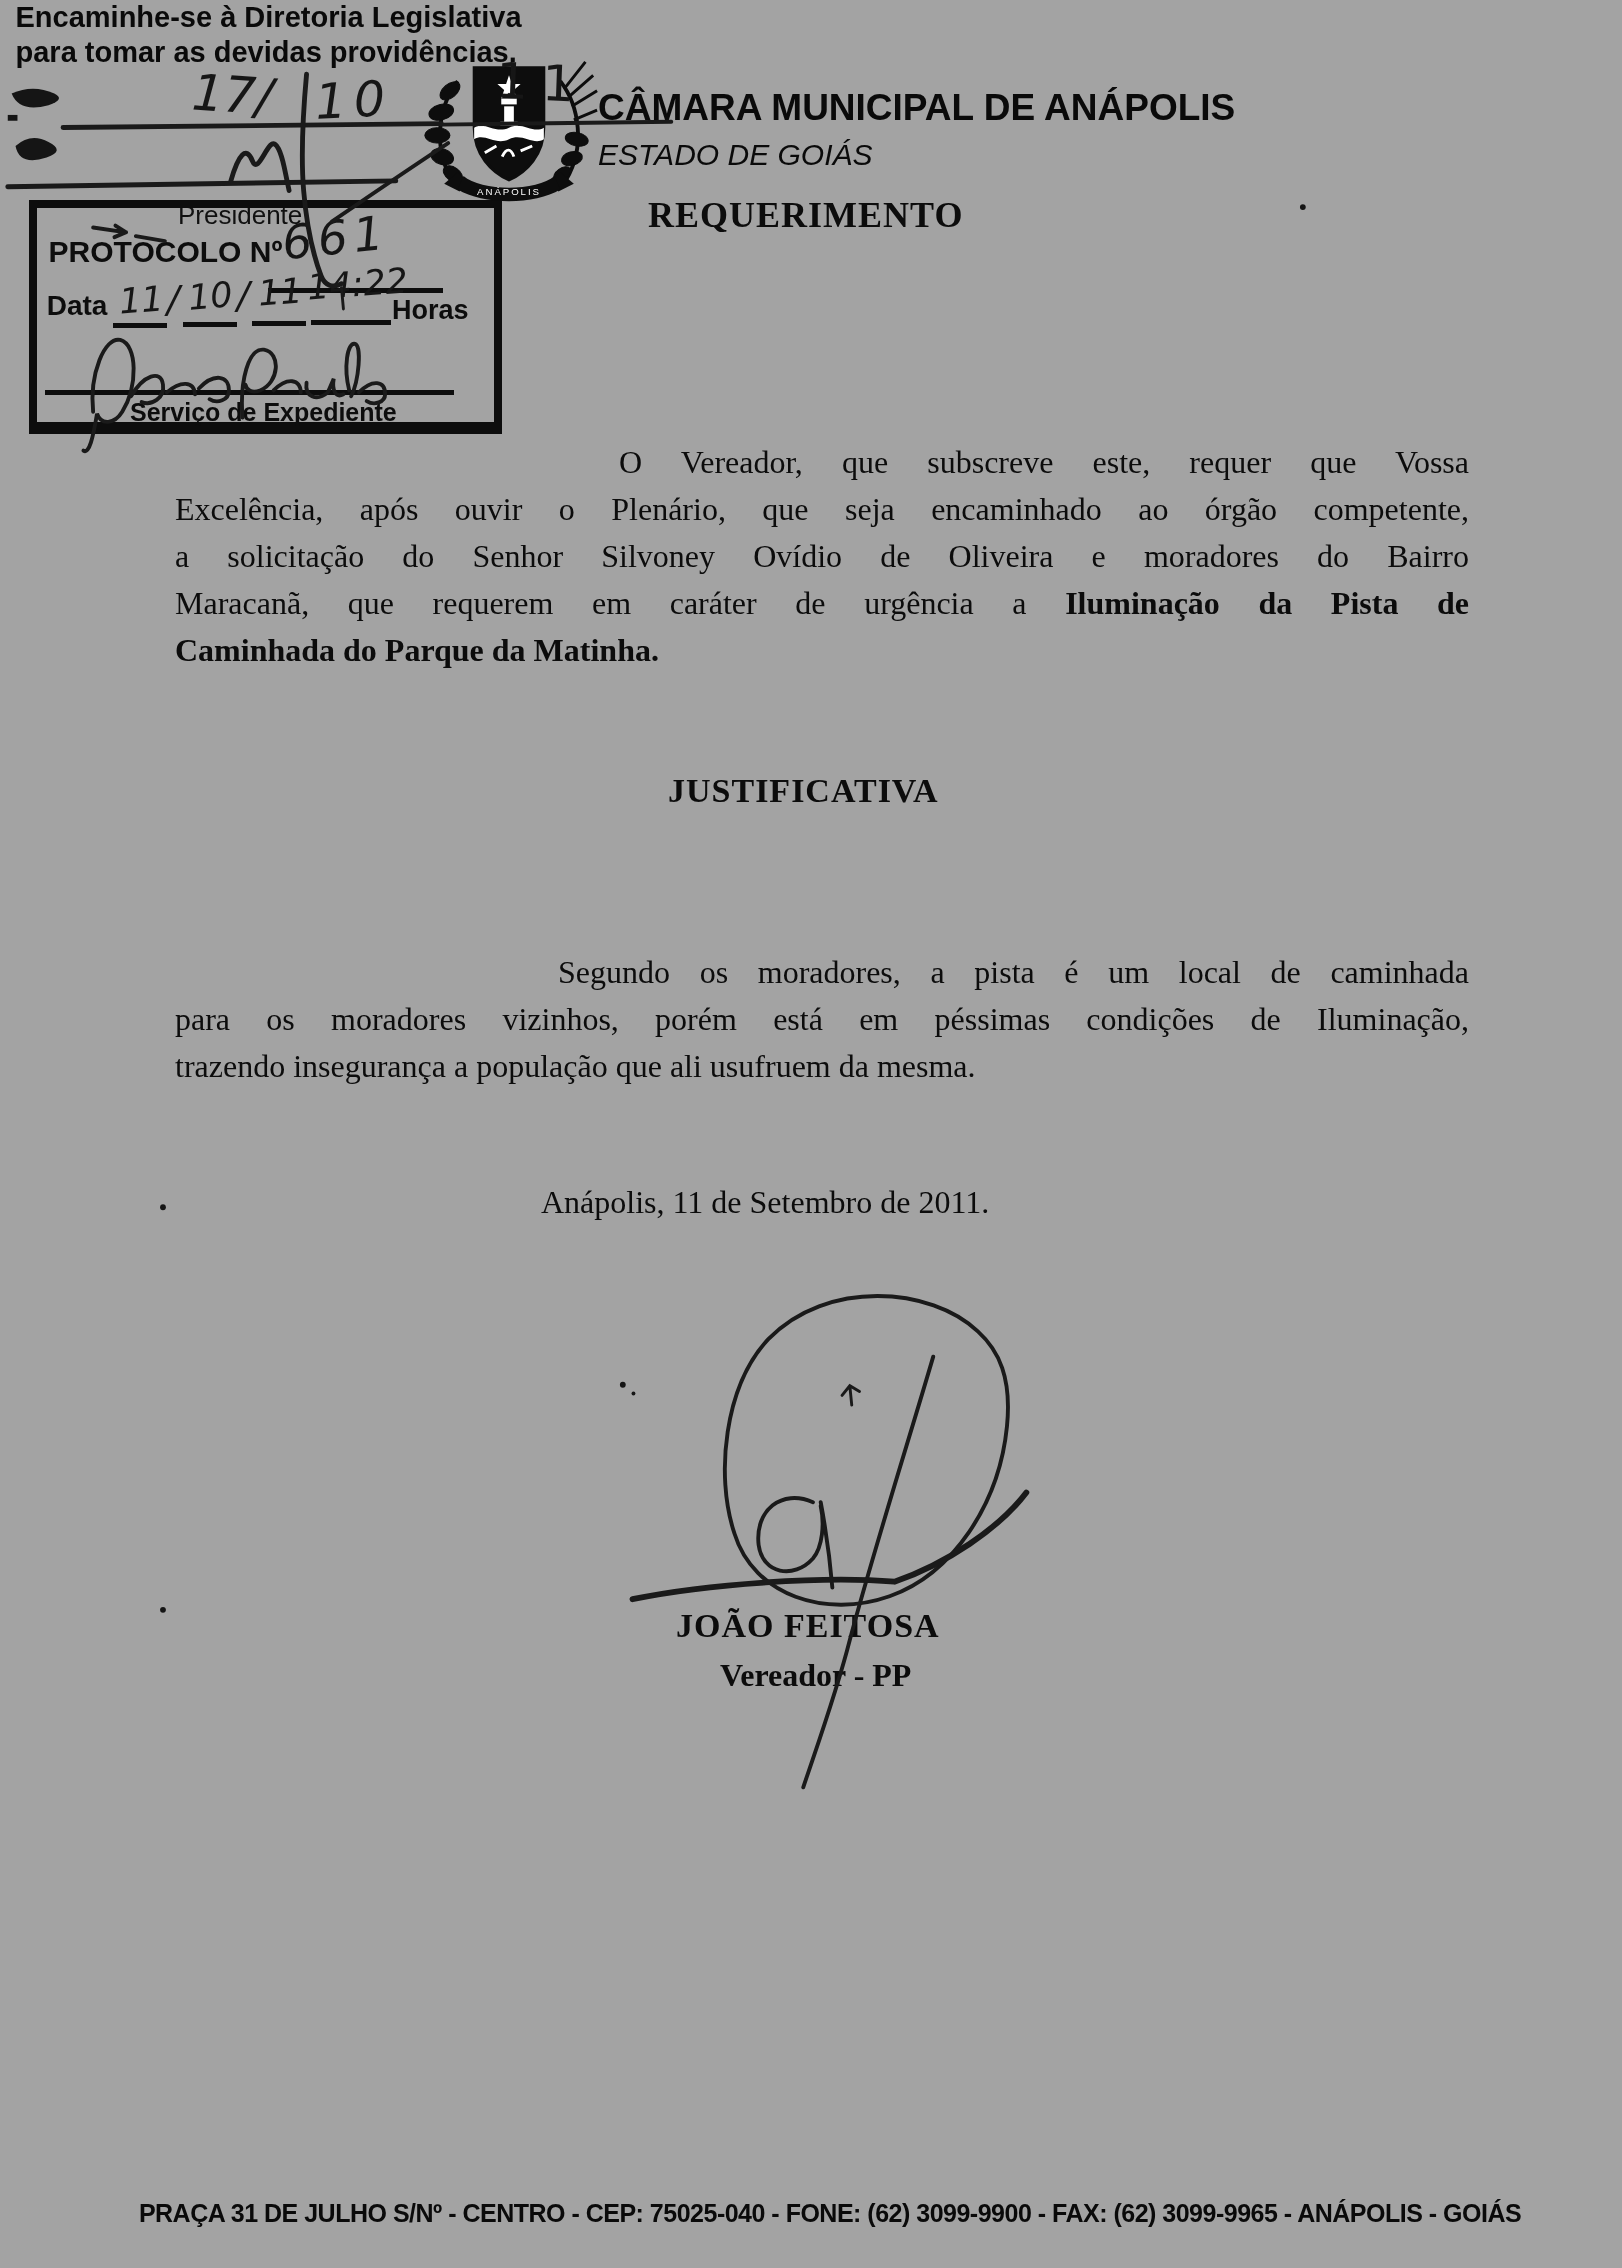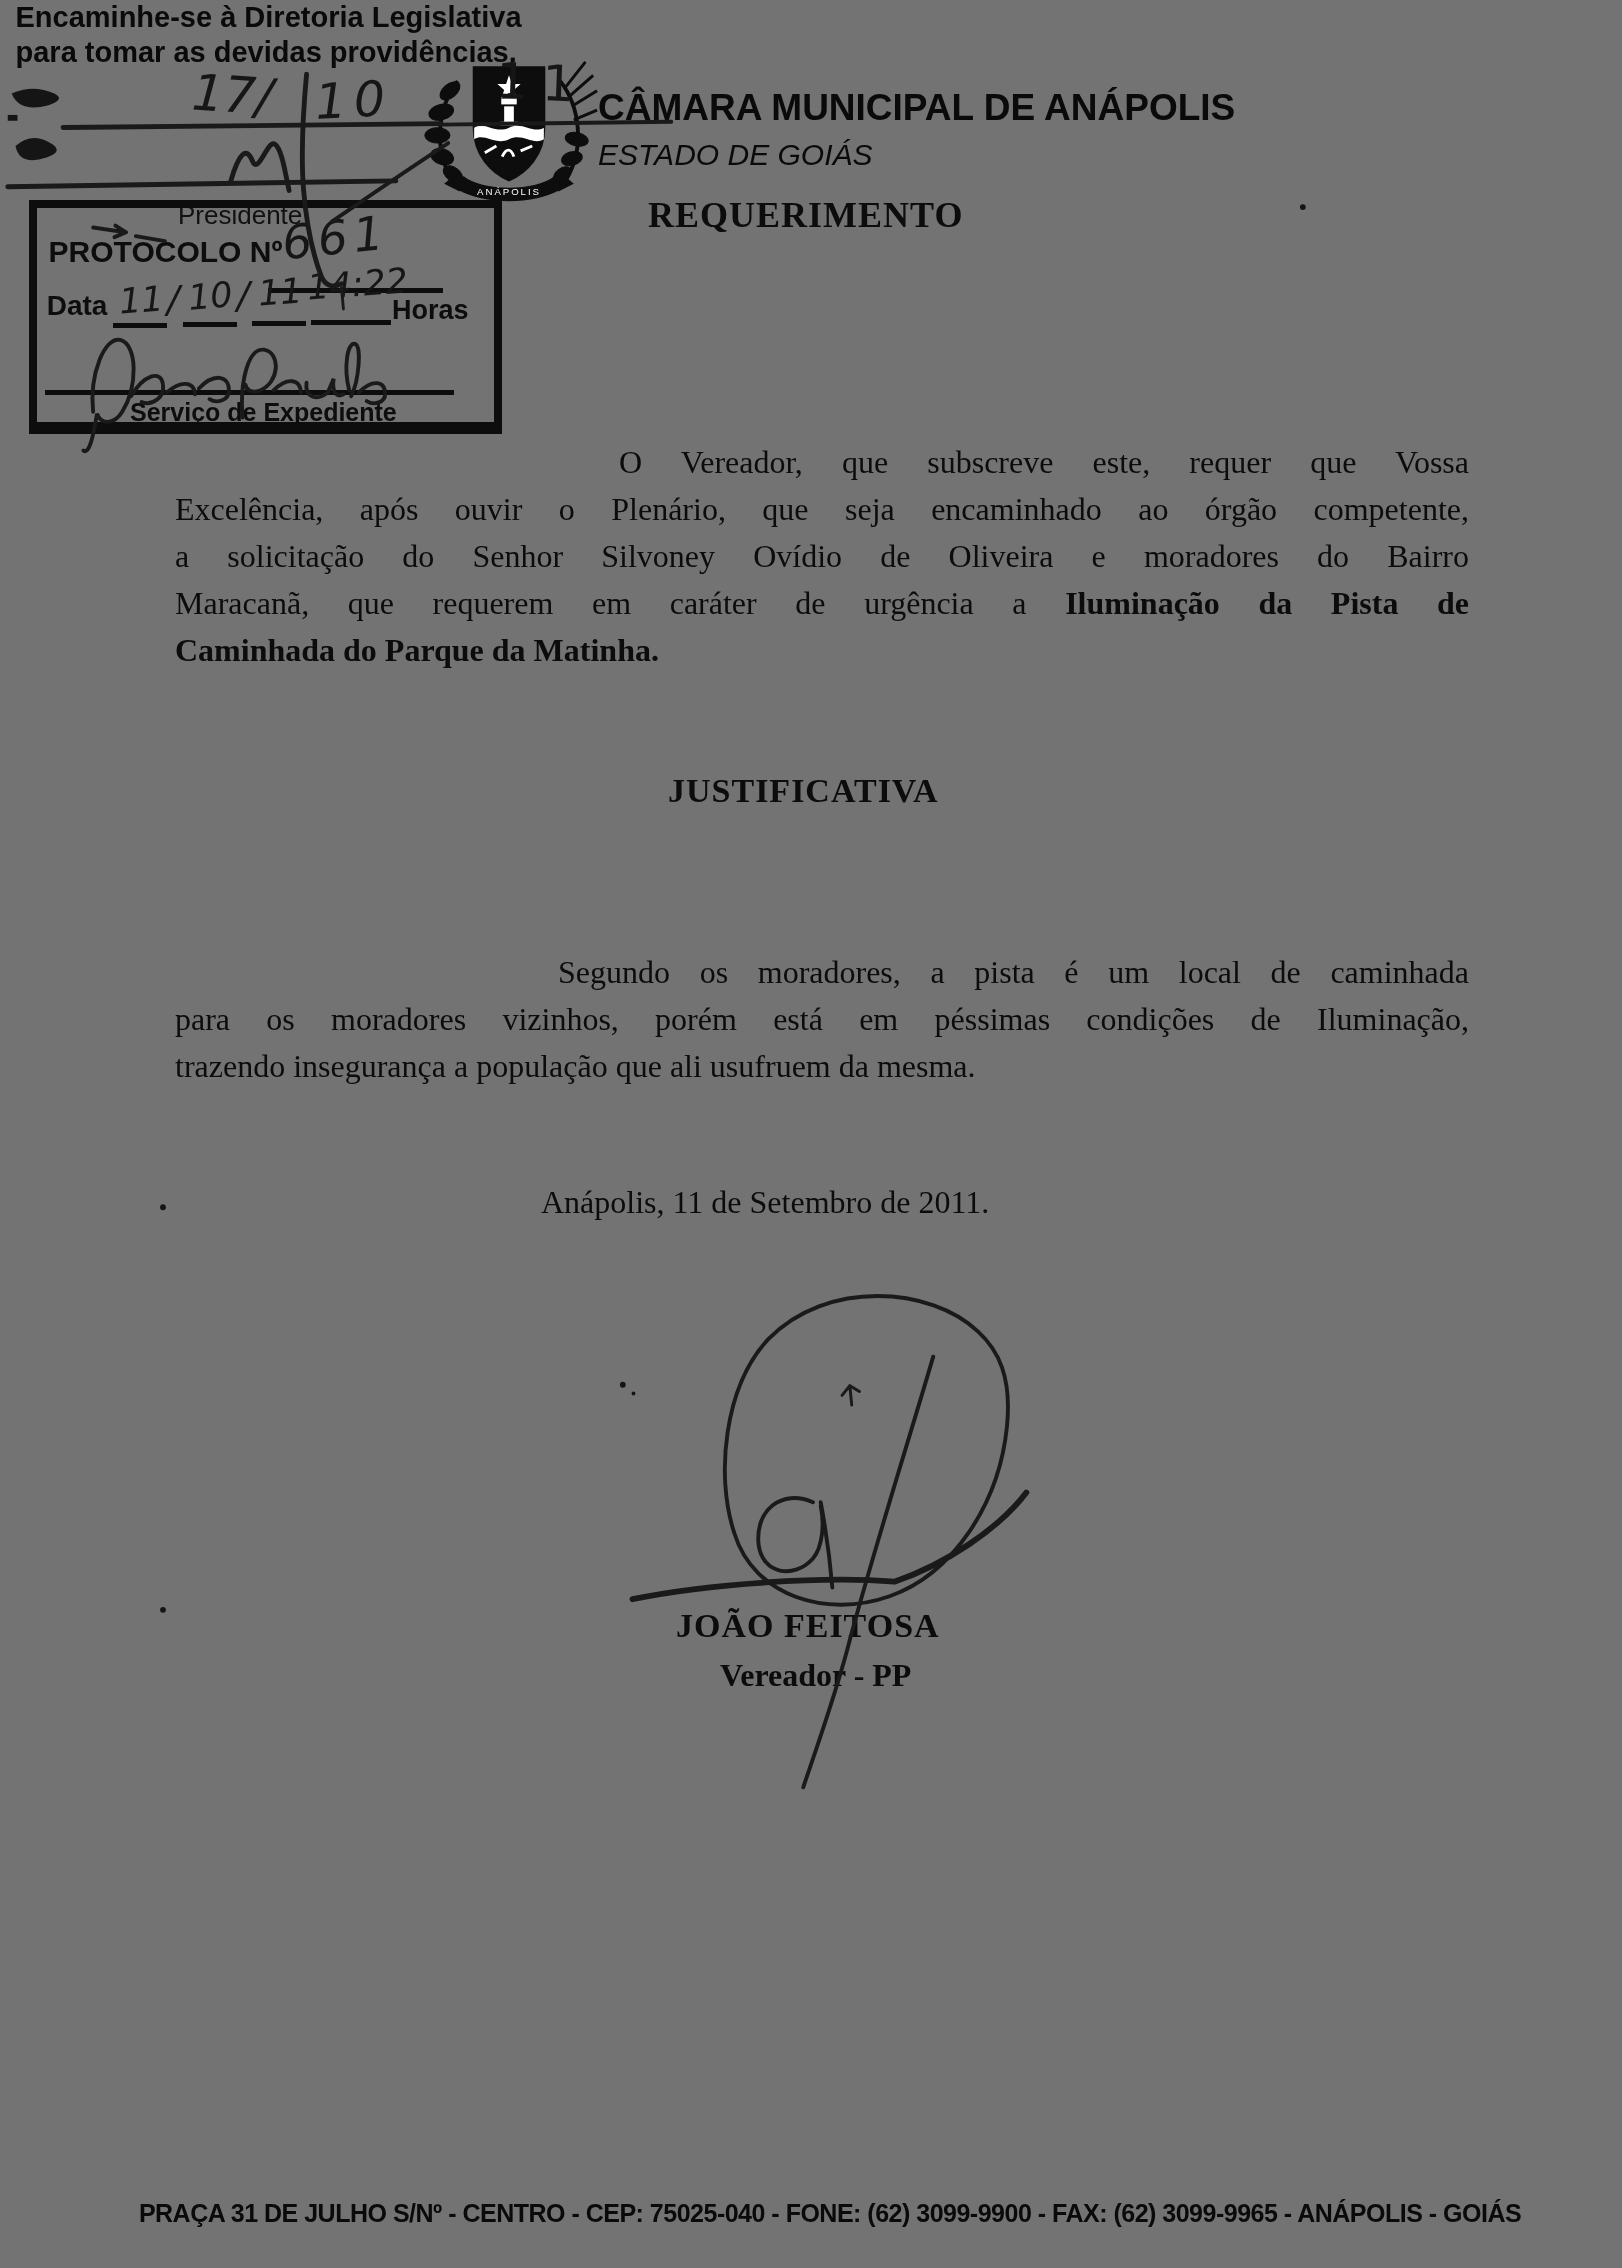--- a/index.html
+++ b/index.html
@@ -1,17 +1,17 @@
 <!DOCTYPE html>
 <html><head>
 <meta charset="utf-8">
 <style>
   html,body{margin:0;padding:0;background:#e8e8e8;}
   .page{
-    position:relative;width:1622px;height:2269px;background:#737373;
+    position:relative;width:1622px;height:2269px;background:#a3a3a3;
     overflow:hidden;font-family:"Liberation Serif",serif;color:#0c0c0c;
   }
   
   .note-line{
     position:absolute;left:15.5px;font-family:"Liberation Sans",sans-serif;
     font-weight:bold;font-size:29px;color:#0a0a0a;letter-spacing:0px;white-space:nowrap;
   }
   .note-1{top:1px;}
   .note-2{top:36px;}
   .hand{

